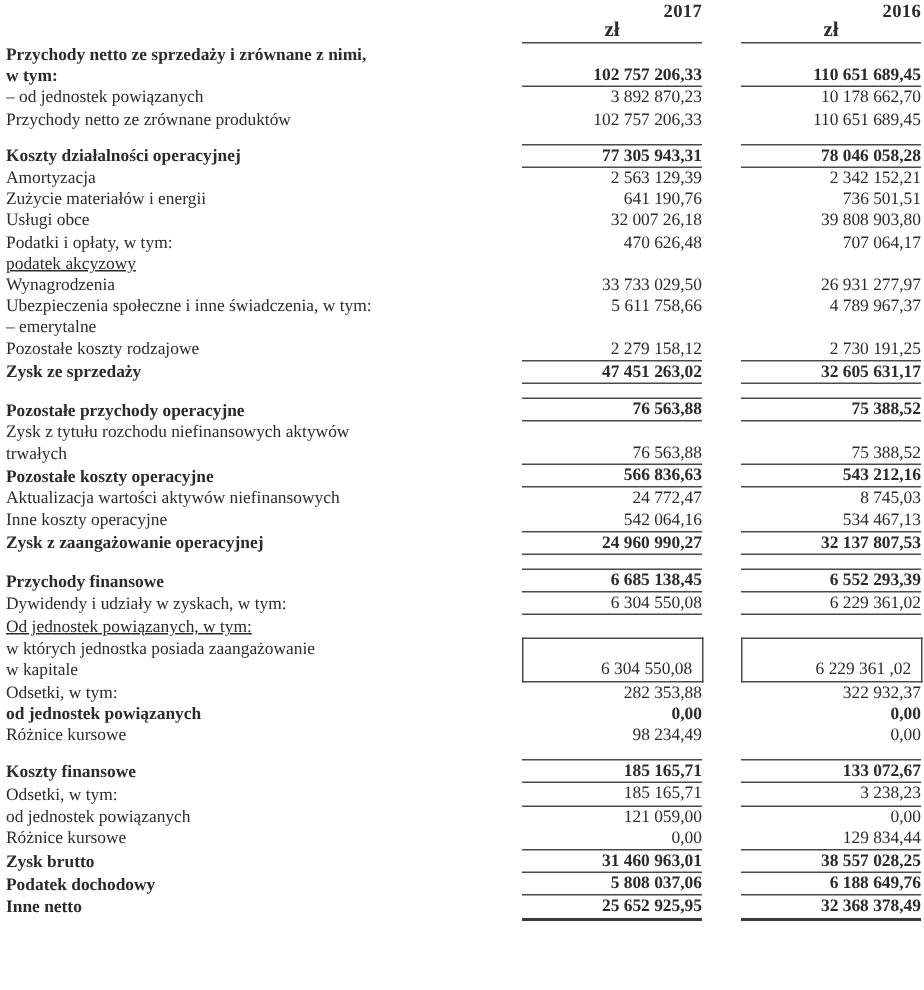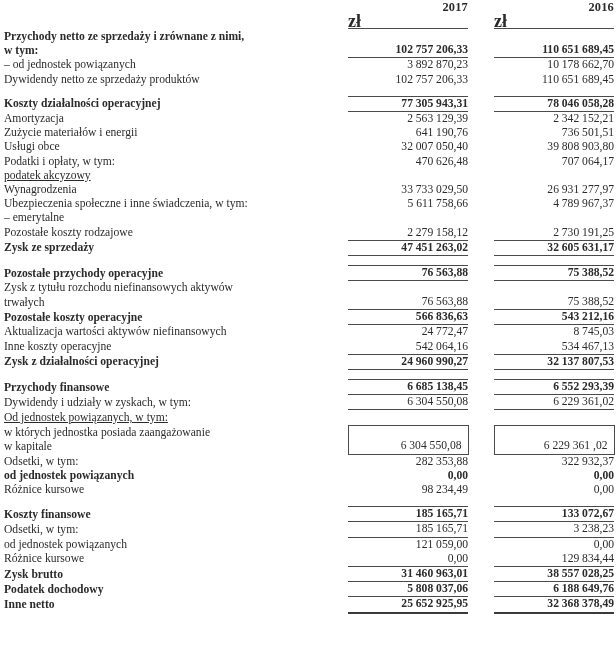--- a/index.html
+++ b/index.html
@@ -45,23 +45,23 @@
 
   
   .hdr-year {
     text-align: right;
     font-weight: bold;
     font-size: 12.4px;
     line-height: 16px;
     letter-spacing: .2px;
   }
   .hdr-cur {
-    text-align: left;
+    text-align: center;
     font-weight: bold;
-    font-size: 18px;
+    font-size: 14px;
     line-height: 14px;
   }
 
   
   td.lbl {
     text-align: left;
     white-space: pre-line;
     padding-right: 4px;
   }
   td.lbl.b { font-weight: bold; }
@@ -134,21 +134,21 @@
           <td class="val b rt">110 651 689,45</td>
         </tr>
         <tr>
           <td class="lbl ind1">– od jednostek powiązanych</td>
           <td></td>
           <td class="val rt">3 892 870,23</td>
           <td></td>
           <td class="val rt">10 178 662,70</td>
         </tr>
         <tr>
-          <td class="lbl">Dywidendy netto ze sprzedaży produktów</td>
+          <td class="lbl">Przychody netto ze zrównane produktów</td>
           <td></td>
           <td class="val">102 757 206,33</td>
           <td></td>
           <td class="val">110 651 689,45</td>
         </tr>
         <tr class="spacer">
           <td colspan="5"></td>
         </tr>
         <tr>
           <td class="lbl b">Koszty działalności operacyjnej</td>
@@ -167,21 +167,21 @@
         <tr>
           <td class="lbl">Zużycie materiałów i energii</td>
           <td></td>
           <td class="val">641 190,76</td>
           <td></td>
           <td class="val">736 501,51</td>
         </tr>
         <tr>
           <td class="lbl">Usługi obce</td>
           <td></td>
-          <td class="val">32 007 050,40</td>
+          <td class="val">32 007 26,18</td>
           <td></td>
           <td class="val">39 808 903,80</td>
         </tr>
         <tr>
           <td class="lbl">Podatki i opłaty, w tym:</td>
           <td></td>
           <td class="val">470 626,48</td>
           <td></td>
           <td class="val">707  064,17</td>
         </tr>
@@ -260,21 +260,21 @@
           <td class="val rt">8 745,03</td>
         </tr>
         <tr>
           <td class="lbl">Inne koszty operacyjne</td>
           <td></td>
           <td class="val">542 064,16</td>
           <td></td>
           <td class="val">534 467,13</td>
         </tr>
         <tr>
-          <td class="lbl b">Zysk z działalności operacyjnej</td>
+          <td class="lbl b">Zysk z zaangażowanie operacyjnej</td>
           <td></td>
           <td class="val b rt rb">24 960 990,27</td>
           <td></td>
           <td class="val b rt rb">32 137 807,53</td>
         </tr>
         <tr class="spacer">
           <td colspan="5"></td>
         </tr>
         <tr>
           <td class="lbl b">Przychody finansowe</td>

